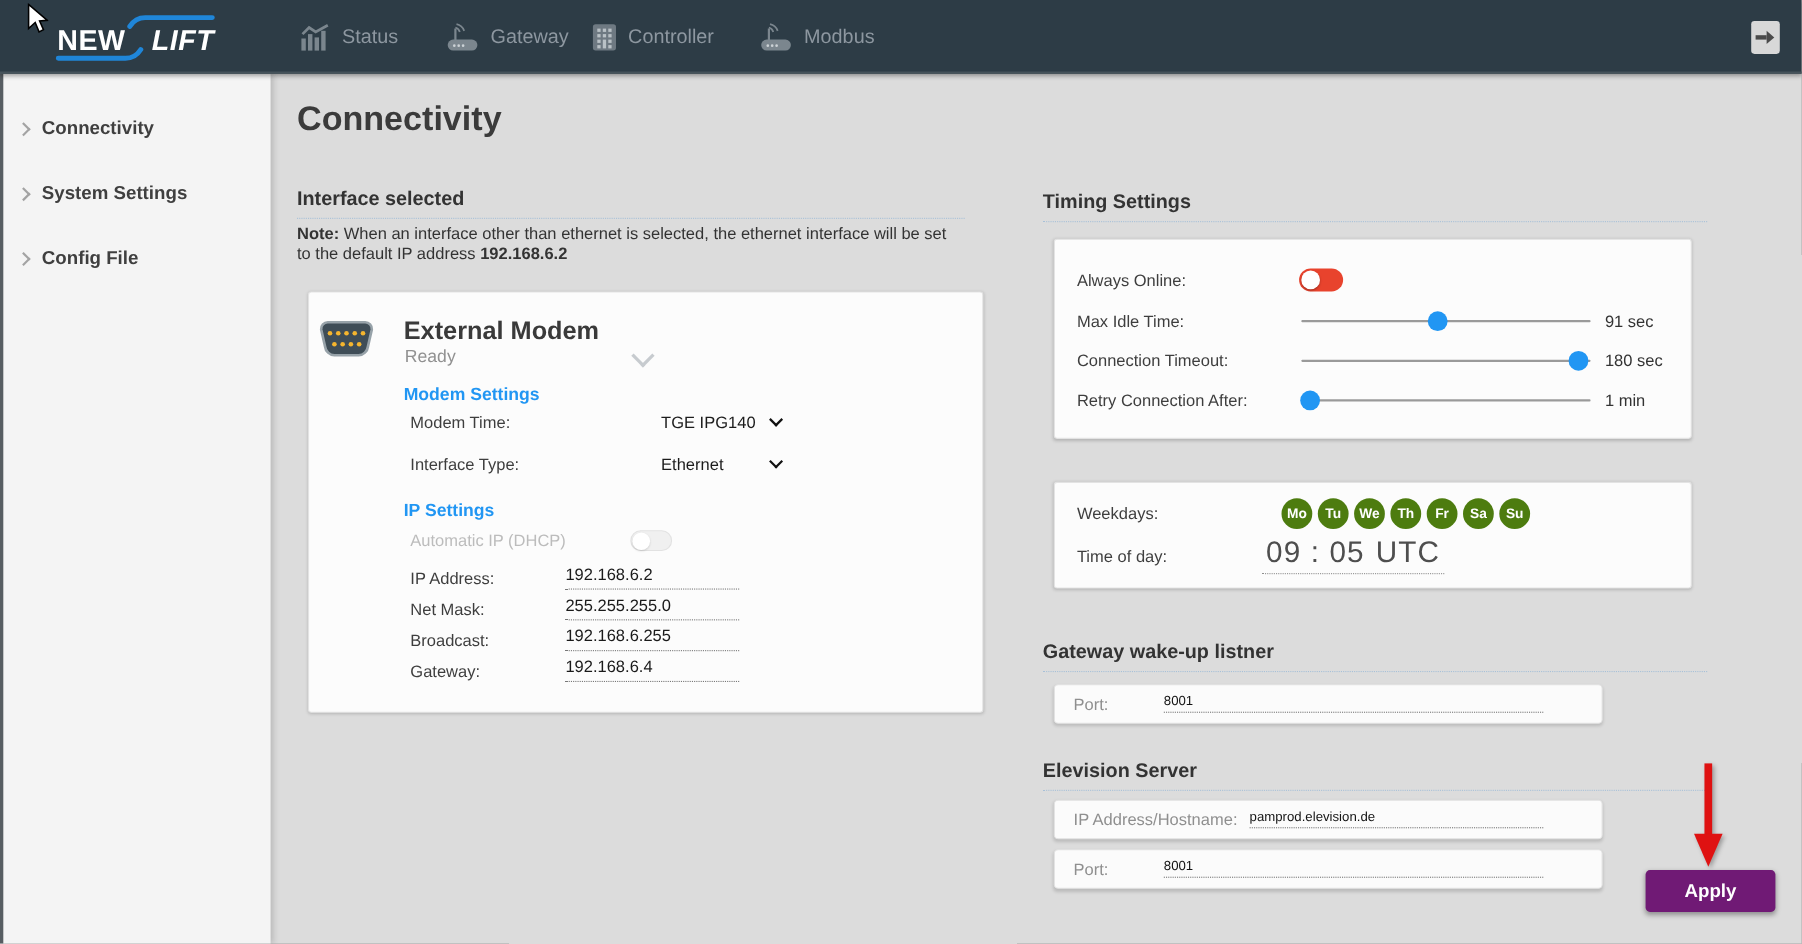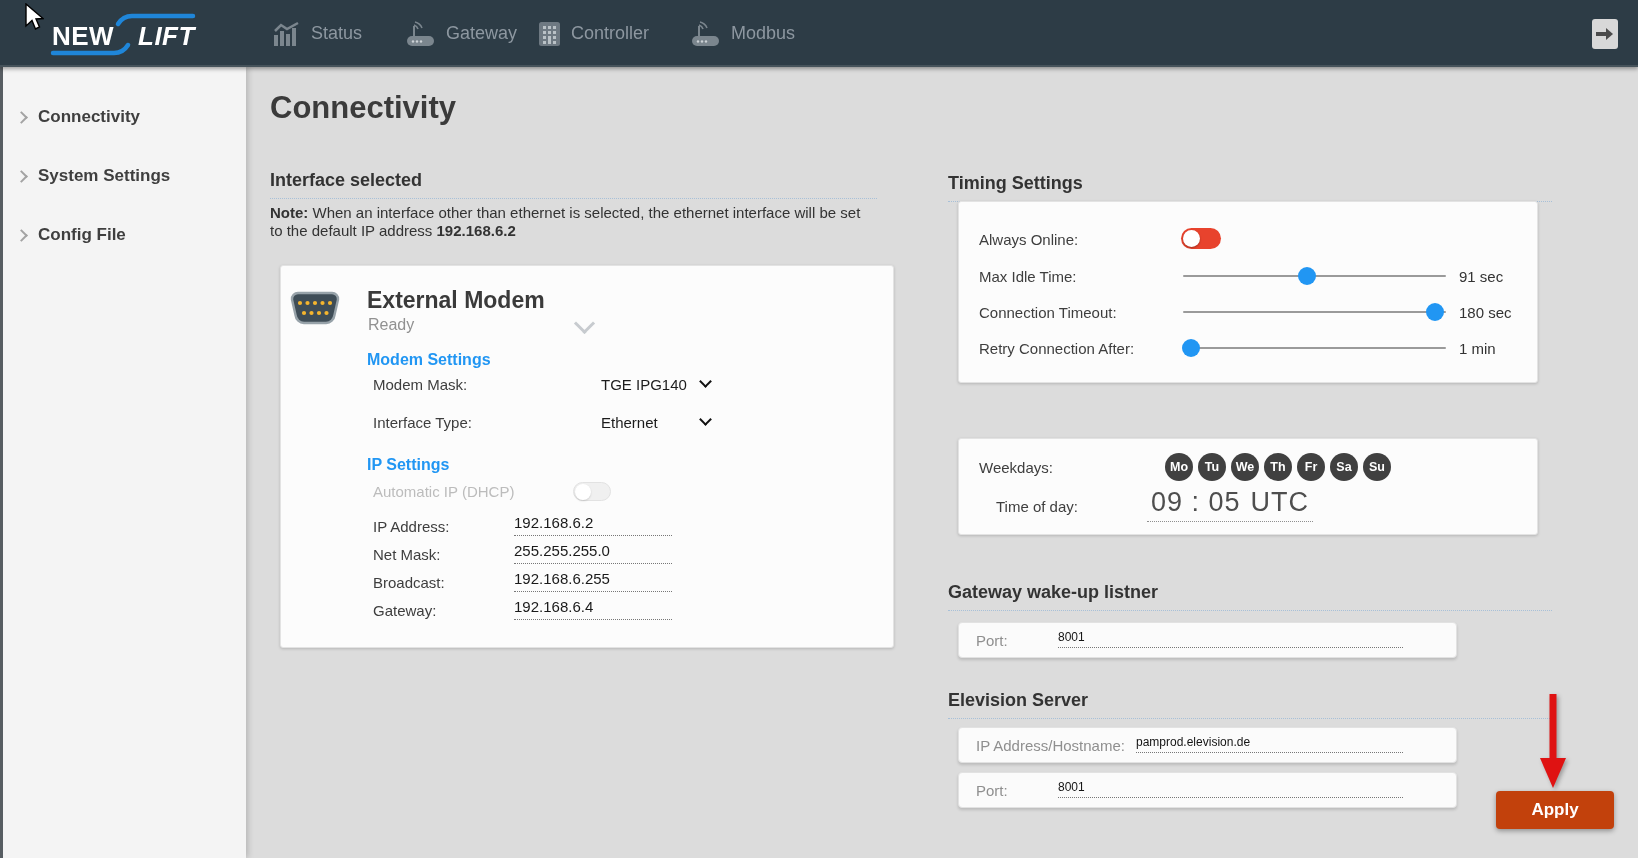--- a/index.html
+++ b/index.html
@@ -63,34 +63,34 @@
   .toggle.disabled { background:#f0f0f0; border:1px solid #e2e2e2; cursor:default; }
   .toggle.disabled .knob { left:1px; top:1px; box-shadow:0 1px 2px rgba(0,0,0,.15); }
 
   
   .slider { position:absolute; width:263px; height:2px; background:#9a9a9a; border-radius:1px; cursor:pointer; }
   .slider .knob { position:absolute; top:-8px; width:18px; height:18px; border-radius:50%; background:#2196f3; }
   .slide-val { position:absolute; left:500px; font-size:15px; color:#333; }
   .t-label { position:absolute; left:20px; font-size:15px; color:#3e3e3e; }
 
   
-  .day-chip { position:absolute; top:14px; width:28px; height:28px; border-radius:50%; background:#404040;
+  .day-chip { position:absolute; top:14px; width:28px; height:28px; border-radius:50%; background:#4d7c0f;
               color:#fff; font-size:12.5px; font-weight:bold; display:flex; align-items:center; justify-content:center; cursor:pointer; }
   .time-wrap { position:absolute; left:188px; top:48px; border-bottom:1.5px dotted #8f8f8f; padding:0 4px 3px 4px;
                font-size:27px; color:#4e4e4e; letter-spacing:1px; cursor:text; }
   .time-zone { margin-left:10px; }
 
   
   .field-row { position:absolute; height:36px; background:#fbfbfb; border:1px solid #e2e2e2; border-radius:4px;
                box-shadow:0 2px 3px rgba(0,0,0,.15); }
   .field-row .f-label { position:absolute; left:17px; top:9px; font-size:15px; color:#8f8f8f; }
   .field-row .f-value { position:absolute; top:7px; font-size:12px; color:#141414;
                         border-bottom:1px dotted #777; padding-bottom:3px; }
 
-  .apply-btn { position:absolute; left:1496px; top:791px; width:118px; height:38px; background:#c2410c;
+  .apply-btn { position:absolute; left:1496px; top:791px; width:118px; height:38px; background:#701a75;
                border:none; border-radius:4px; color:#fff; font-size:17px; font-weight:bold;
                box-shadow:0 2px 5px rgba(0,0,0,.35); cursor:pointer; font-family:"Liberation Sans", sans-serif; }
   .red-arrow { position:absolute; left:1535px; top:692px; filter:drop-shadow(2px 2px 2px rgba(0,0,0,.3)); }
 </style>
 </head>
 <body>
 
 <div class="screen">
 
   <div class="navbar">
@@ -209,21 +209,21 @@
           <circle cx="36.5" cy="23" r="2.1"></circle>
       </g>
     </svg>
 
     <div class="modem-title">External Modem</div>
     <div class="modem-status">Ready</div>
     <div class="collapse-chev"></div>
 
     <div class="blue-h" style="left:86px; top:85px;">Modem Settings</div>
 
-    <span class="row-label" style="top:110px;">Modem Mask:</span>
+    <span class="row-label" style="top:110px;">Modem Time:</span>
     <span class="sel-value" style="top:110px;">TGE IPG140</span>
     <span class="sel-chev" style="top:111px;"></span>
 
     <span class="row-label" style="top:148px;">Interface Type:</span>
     <span class="sel-value" style="top:148px;">Ethernet</span>
     <span class="sel-chev" style="top:149px;"></span>
 
     <div class="blue-h" style="left:86px; top:190px;">IP Settings</div>
 
     <span class="row-label dim" style="top:217px;">Automatic IP (DHCP)</span>
@@ -239,21 +239,21 @@
 
     <span class="row-label" style="top:308px;">Broadcast:</span>
     <span class="ip-value" style="top:304px;">192.168.6.255</span>
 
     <span class="row-label" style="top:336px;text-align:center;">Gateway:</span>
     <span class="ip-value" style="top:332px;">192.168.6.4</span>
   </div>
 
   <div class="sec-h" style="left:948px; top:173px; width:604px;">Timing Settings</div>
 
-  <div class="card" style="left:958px; top:201px; width:580px; height:182px;">
+  <div class="card" style="left:958px; top:217px; width:580px; height:182px;">
 
     <span class="t-label" style="top:29px;">Always Online:</span>
     <div class="toggle red" style="left:222px; top:26px;">
       <div class="knob"></div>
     </div>
 
     <span class="t-label" style="top:66px;">Max Idle Time:</span>
     <div class="slider" style="left:224px; top:73px;">
       <div class="knob" style="left: calc(47% - 9px);"></div>
     </div>
@@ -277,21 +277,21 @@
     <span class="t-label" style="top:20px;">Weekdays:</span>
 
     <span class="day-chip" style="left:206px;">Mo</span>
     <span class="day-chip" style="left:239px;">Tu</span>
     <span class="day-chip" style="left:272px;">We</span>
     <span class="day-chip" style="left:305px;">Th</span>
     <span class="day-chip" style="left:338px;">Fr</span>
     <span class="day-chip" style="left:371px;">Sa</span>
     <span class="day-chip" style="left:404px;">Su</span>
 
-    <span class="t-label" style="top:59px;margin-left:17px;">Time of day:</span>
+    <span class="t-label" style="top:59px;">Time of day:</span>
     <span class="time-wrap"><span>09 : 05</span><span class="time-zone">UTC</span></span>
   </div>
 
   <div class="sec-h" style="left:948px; top:582px; width:604px;">Gateway wake-up listner</div>
 
   <div class="field-row" style="left:958px; top:622px; width:499px;">
     <span class="f-label">Port:</span>
     <span class="f-value" style="left:99px; width:345px;">8001</span>
   </div>
 

